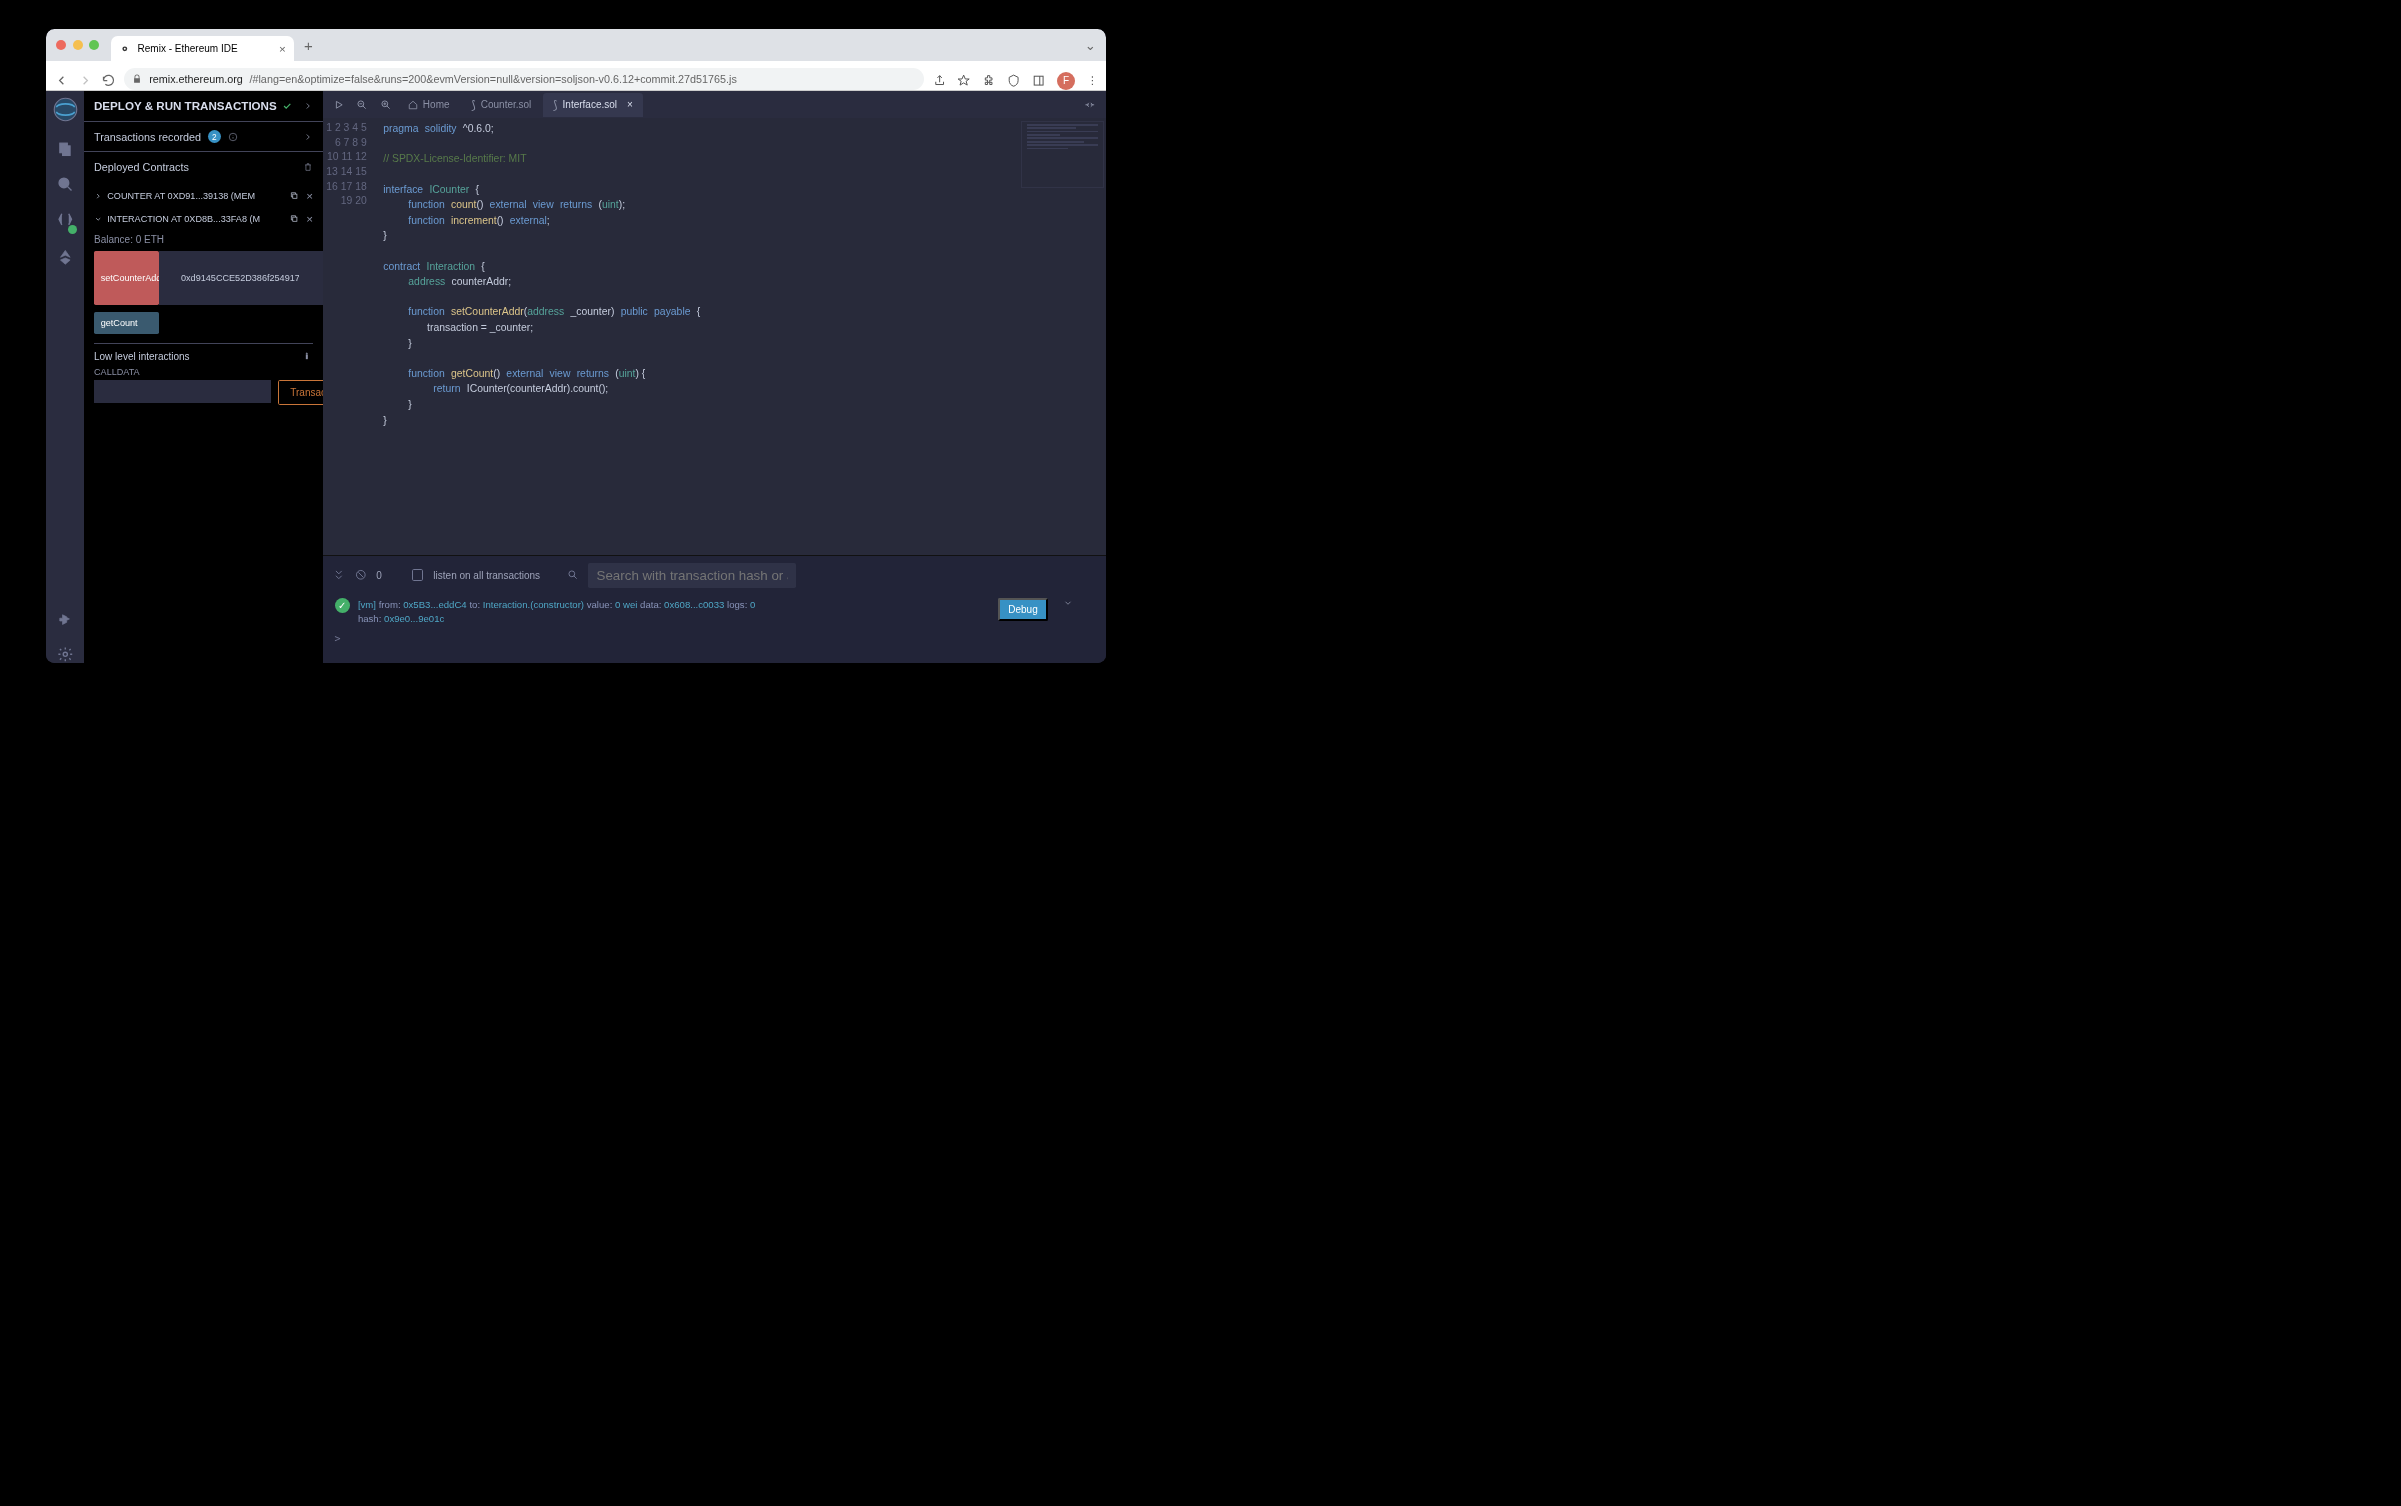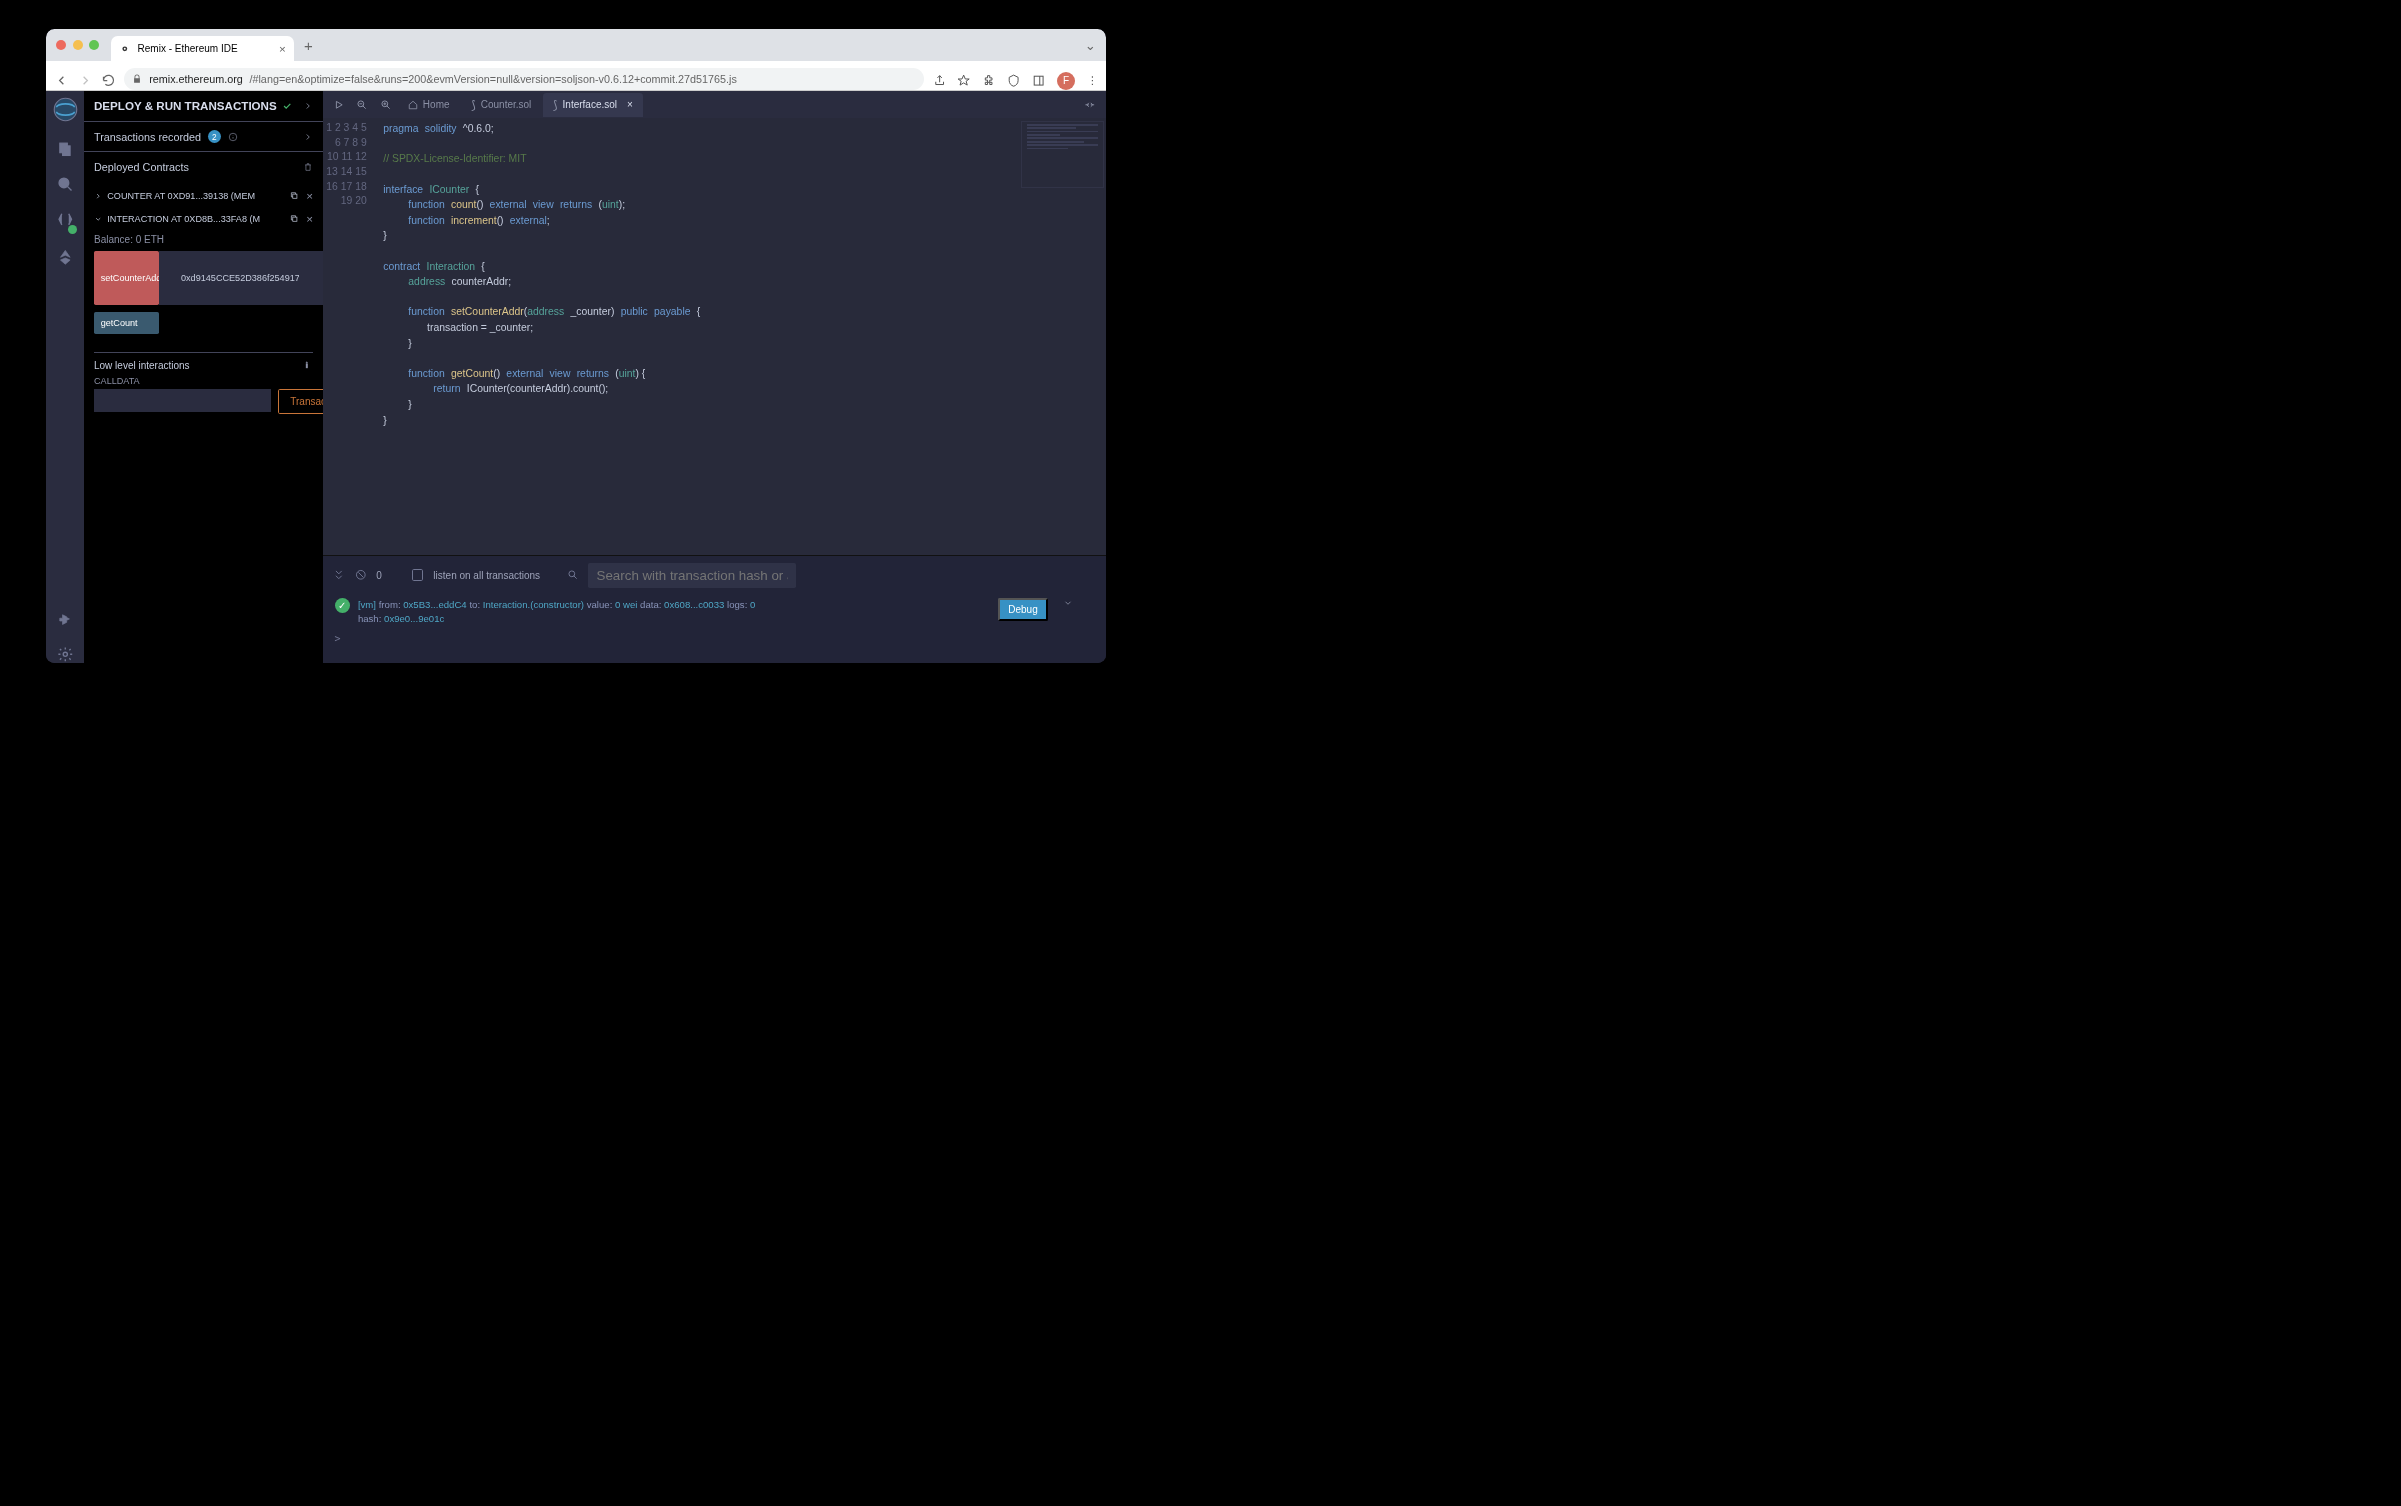--- a/index.html
+++ b/index.html
@@ -44,21 +44,21 @@
 .sect svg{width:10px;stroke:#8b90a5;fill:none}
 .deployed{padding:3.3px 10px 8.3px}
 .inst{display:flex;align-items:center;gap:5px;font-size:9.1px;padding:5px 0}
 .inst svg{width:8.3px;stroke:#c5ccdd;fill:none;stroke-width:2}
 .inst-end{margin-left:auto;display:flex;gap:8.3px}
 .bal{font-size:10px;color:#8b90a5;padding:3.3px 0 6.7px}
 .fn{display:flex;gap:0;margin-bottom:6.7px}
 .fn .btn{font-size:9.1px;padding:5.8px 6.7px;width:65px;text-align:left}
 .fn input{flex:1;background:#2a2c3f;border:none;padding:22px;color:#c5ccdd;font-size:9.1px}
 .fn .expand{background:#2a2c3f;width:20px;display:flex;align-items:center;justify-content:center}
-.lli{border-top:0.8px solid #424459;padding:6.7px 0 0;margin-top:18px}
+.lli{border-top:0.8px solid #424459;padding:6.7px 0 0;margin-top:9px}
 .lli-head{display:flex;justify-content:space-between;align-items:center;font-size:10px}
 .calldata{font-size:9.1px;color:#8b90a5;margin:5px 0 3.3px}
 .lli-row{display:flex;gap:6.7px}
 .lli-row input{flex:1;background:#2a2c3f;border:none;height:23px}
 .main{flex:1;display:flex;flex-direction:column;overflow:hidden}
 .ed-top{height:27px;display:flex;align-items:center;background:#2a2c3f;padding:0 5px;gap:1.7px}
 .ed-top .ico{width:21.6px;display:flex;justify-content:center}
 .ed-top .ico svg{width:11.6px;stroke:#8b90a5;fill:none;stroke-width:2}
 .file-tab{padding:5px 10px;color:#8b90a5;font-size:10px;display:flex;align-items:center;gap:5px}
 .file-tab.active{background:#35384f;color:#d9deed;border-radius:3.3px 3.3px 0 0}

